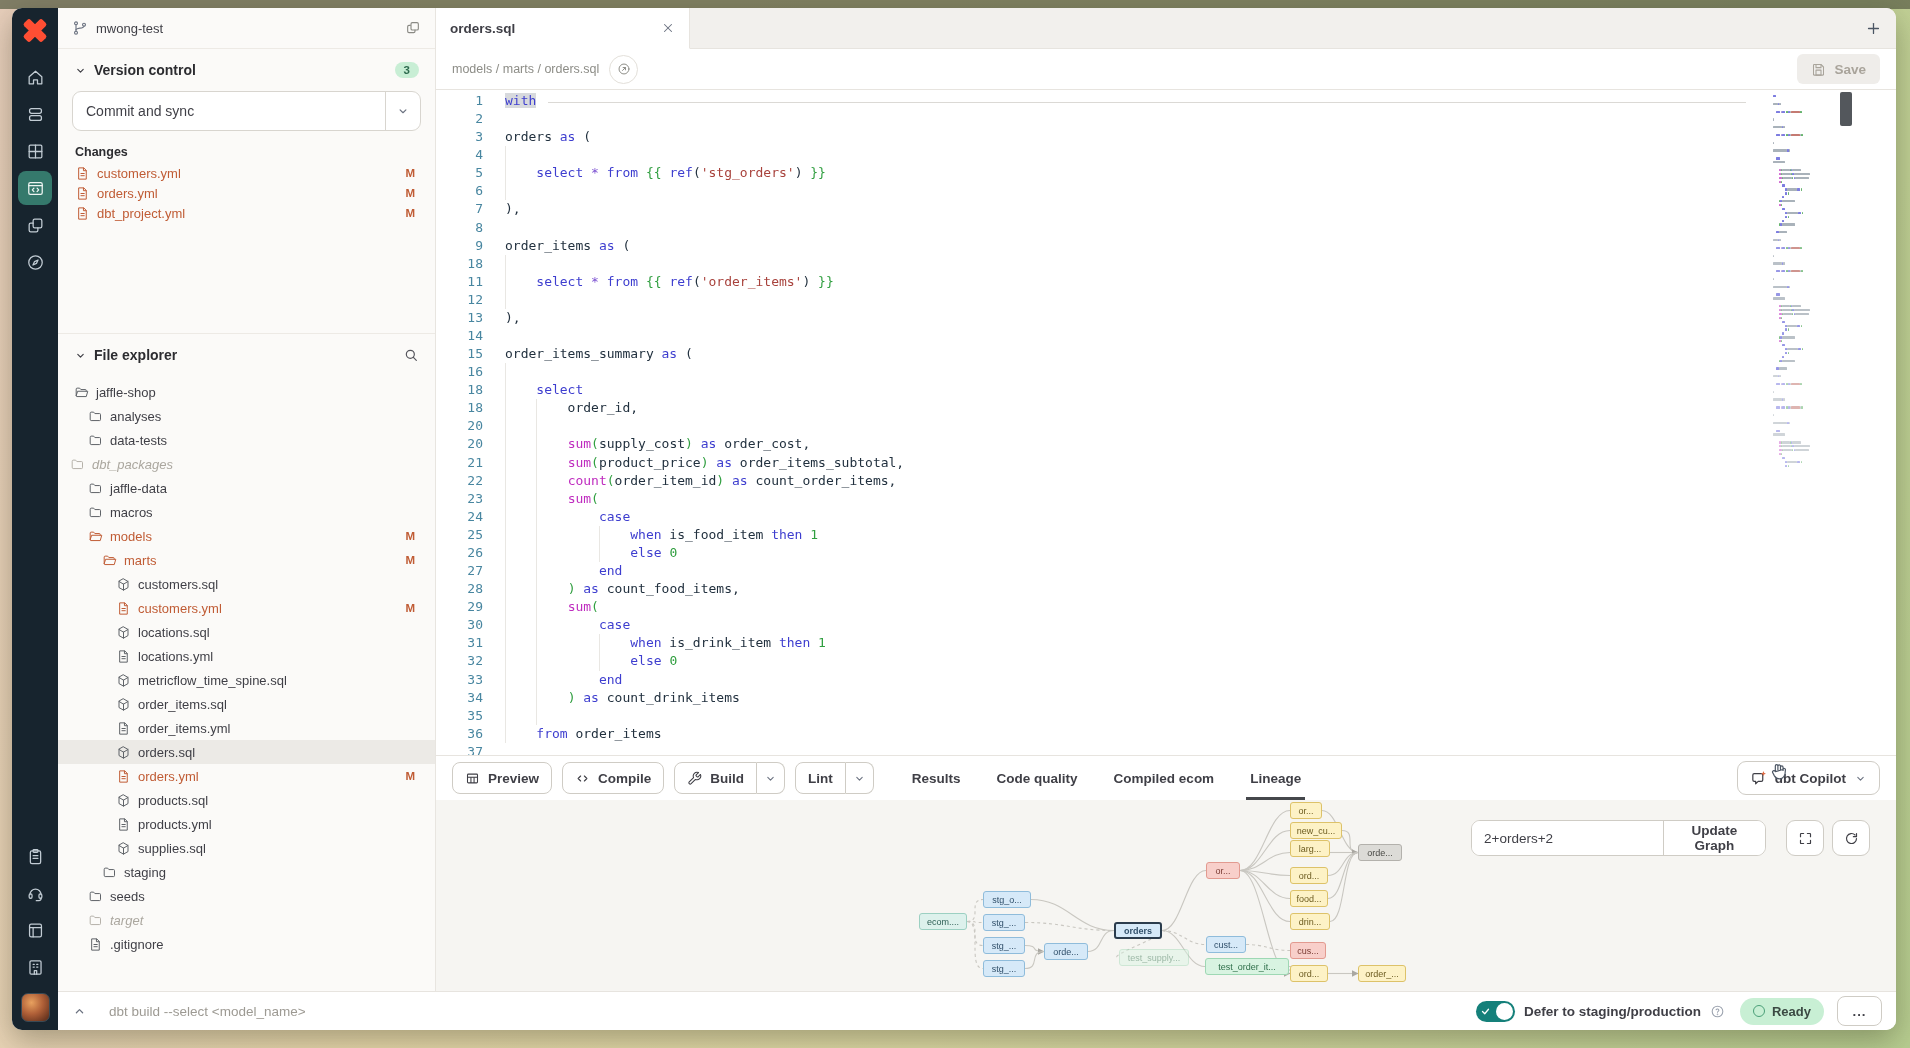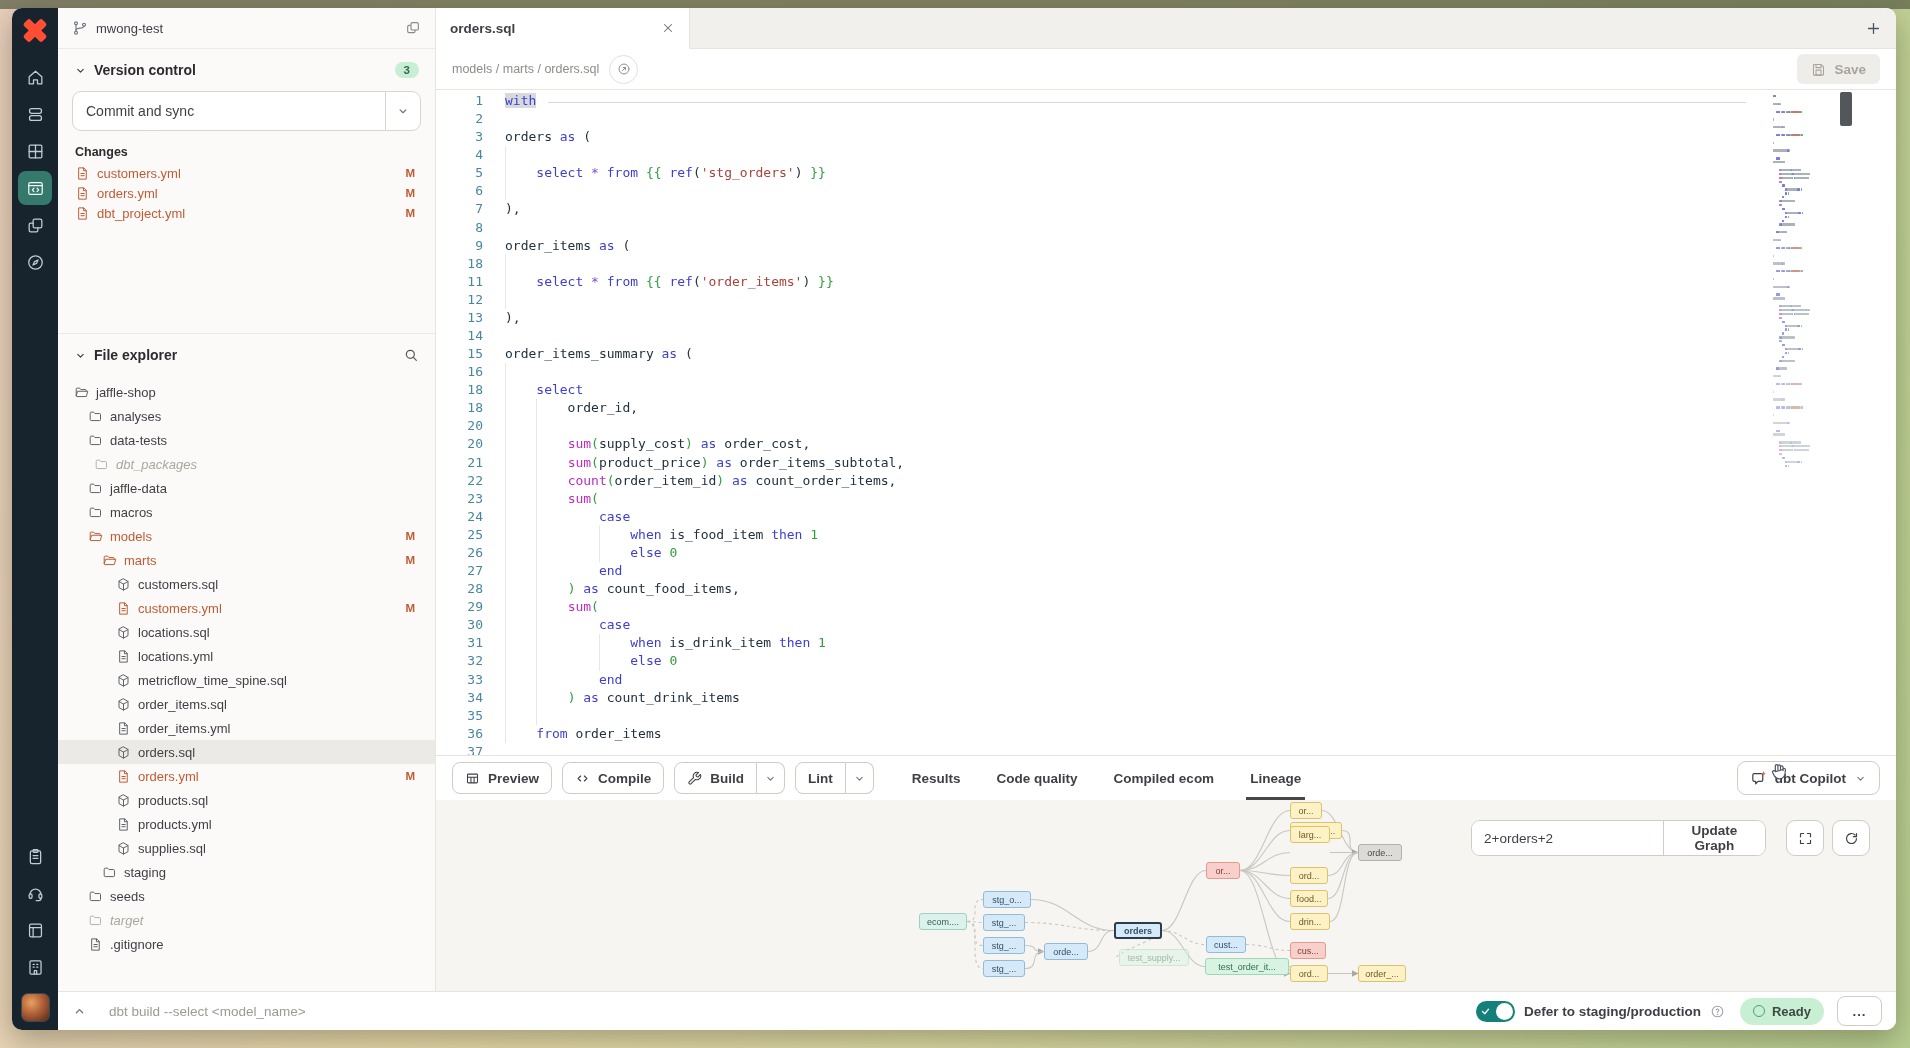--- a/index.html
+++ b/index.html
@@ -330,21 +330,21 @@
                   <span>analyses</span>
                 </div>
                 <div class="tree-row" style="padding-left: 30px;">
                   <span style="display: flex; color: rgb(95, 99, 104);">
                     <svg class="ic" width="15" height="15" viewBox="0 0 24 24" fill="none" stroke="currentColor" stroke-width="1.6" stroke-linecap="round" stroke-linejoin="round">
                       <path d="M3.5 6.5A1.5 1.5 0 0 1 5 5h4l2 2.3h7.5A1.5 1.5 0 0 1 20 8.8V17a1.5 1.5 0 0 1-1.5 1.5H5A1.5 1.5 0 0 1 3.5 17z"></path>
                     </svg>
                   </span>
                   <span>data-tests</span>
                 </div>
-                <div class="tree-row muted" style="padding-left: 36px;">
+                <div class="tree-row muted" style="padding-left: 12px;">
                   <span style="display: flex; color: rgb(181, 177, 169);">
                     <svg class="ic" width="15" height="15" viewBox="0 0 24 24" fill="none" stroke="currentColor" stroke-width="1.6" stroke-linecap="round" stroke-linejoin="round">
                       <path d="M3.5 6.5A1.5 1.5 0 0 1 5 5h4l2 2.3h7.5A1.5 1.5 0 0 1 20 8.8V17a1.5 1.5 0 0 1-1.5 1.5H5A1.5 1.5 0 0 1 3.5 17z"></path>
                     </svg>
                   </span>
                   <span>dbt_packages</span>
                 </div>
                 <div class="tree-row" style="padding-left: 30px;">
                   <span style="display: flex; color: rgb(95, 99, 104);">
                     <svg class="ic" width="15" height="15" viewBox="0 0 24 24" fill="none" stroke="currentColor" stroke-width="1.6" stroke-linecap="round" stroke-linejoin="round">
@@ -1190,21 +1190,21 @@
                 <div class="nd c-blue" style="left: 547px; top: 137px; width: 42px;">stg_...</div>
                 <div class="nd c-blue" style="left: 547px; top: 160px; width: 42px;">stg_...</div>
                 <div class="nd c-blue" style="left: 608px; top: 143px; width: 44px;">orde...</div>
                 <div class="nd c-blue selected" style="left: 678px; top: 122px; width: 48px;">orders</div>
                 <div class="nd c-green faint" style="left: 683px; top: 149px; width: 70px;">test_supply...</div>
                 <div class="nd c-pink" style="left: 770px; top: 62px; width: 34px;">or...</div>
                 <div class="nd c-blue" style="left: 770px; top: 136px; width: 40px;">cust...</div>
                 <div class="nd c-green" style="left: 769px; top: 158px; width: 84px;">test_order_it...</div>
                 <div class="nd c-yellow" style="left: 854px; top: 2px; width: 32px;">or...</div>
                 <div class="nd c-yellow" style="left: 854px; top: 22px; width: 52px;">new_cu...</div>
-                <div class="nd c-yellow" style="left: 854px; top: 26px; width: 40px;">larg...</div>
+                <div class="nd c-yellow" style="left: 854px; top: 40px; width: 40px;">larg...</div>
                 <div class="nd c-yellow" style="left: 854px; top: 67px; width: 38px;">ord...</div>
                 <div class="nd c-yellow" style="left: 854px; top: 90px; width: 38px;">food...</div>
                 <div class="nd c-yellow" style="left: 854px; top: 113px; width: 40px;">drin...</div>
                 <div class="nd c-pink" style="left: 854px; top: 142px; width: 36px;">cus...</div>
                 <div class="nd c-yellow" style="left: 854px; top: 165px; width: 38px;">ord...</div>
                 <div class="nd c-gray" style="left: 922px; top: 44px; width: 44px;">orde...</div>
                 <div class="nd c-yellow" style="left: 922px; top: 165px; width: 48px;">order_...</div>
               </div>
             <div class="searchgroup">
               <input class="sg-input" value="2+orders+2" style="">

